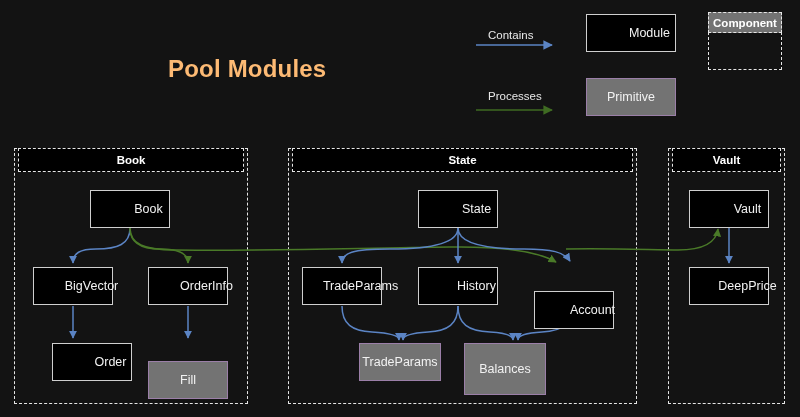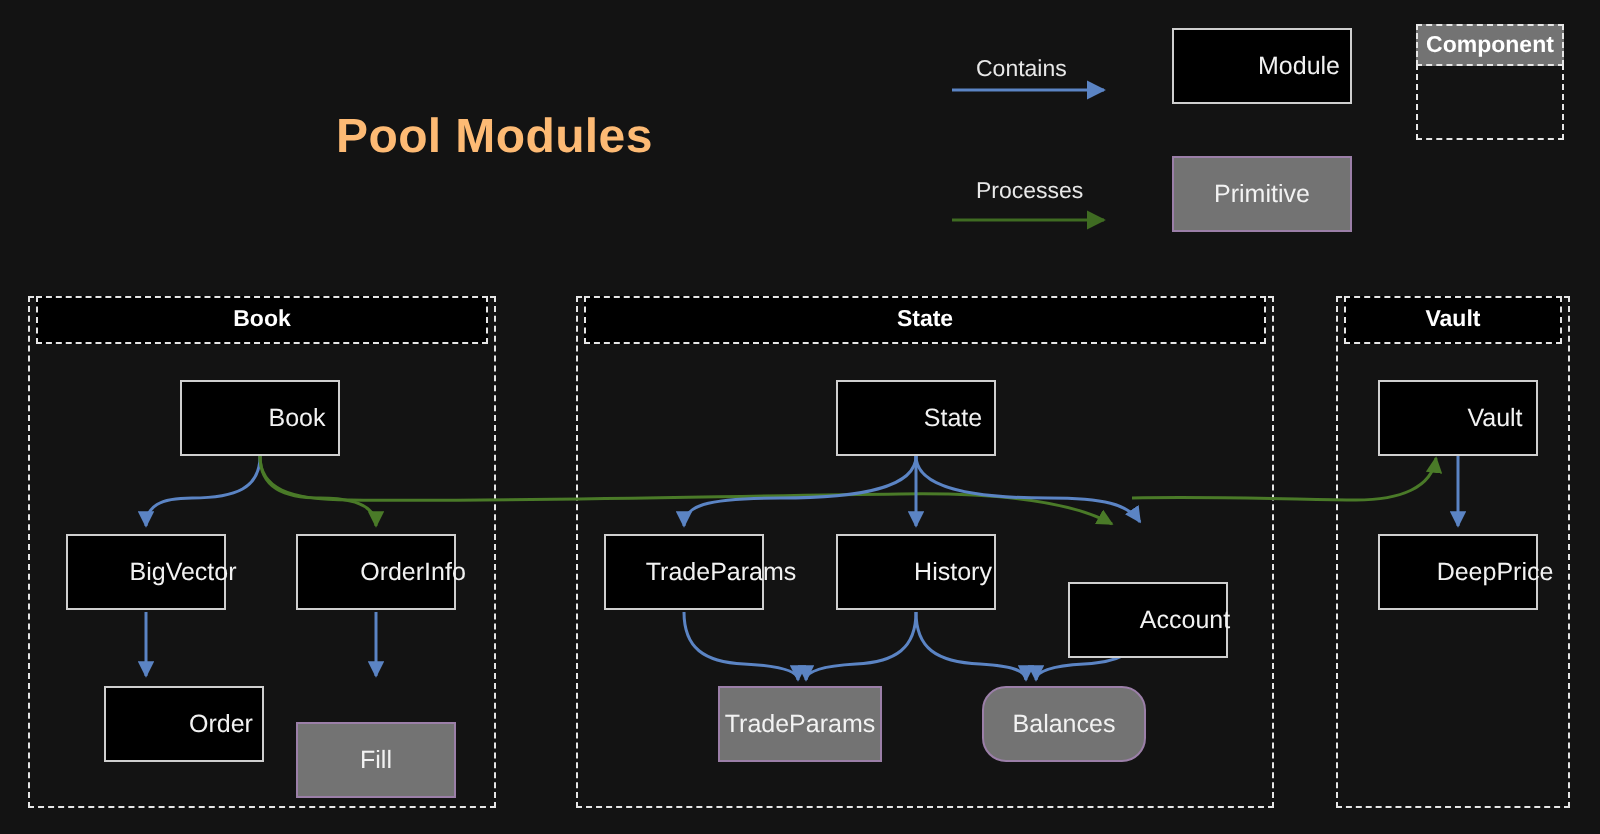--- a/index.html
+++ b/index.html
@@ -197,18 +197,18 @@
   <div class="node module" style="left:33px; top:267px; width:80px; height:38px;">BigVector</div>
   <div class="node module" style="left:148px; top:267px; width:80px; height:38px;">OrderInfo</div>
   <div class="node module" style="left:33px; top:343px; width:80px; height:38px;margin-left:19px;">Order</div>
   <div class="node primitive" style="left:148px; top:361px; width:80px; height:38px;">Fill</div>
 
   <div class="node module" style="left:418px; top:190px; width:80px; height:38px;">State</div>
   <div class="node module" style="left:302px; top:267px; width:80px; height:38px;">TradeParams</div>
   <div class="node module" style="left:418px; top:267px; width:80px; height:38px;">History</div>
   <div class="node module" style="left:534px; top:267px; width:80px; height:38px;margin-top:24px;">Account</div>
   <div class="node primitive" style="left:359px; top:343px; width:82px; height:38px;">TradeParams</div>
-  <div class="node primitive" style="left:491px; top:343px; width:82px; height:38px;border-radius:12px;">Balances</div>
+  <div class="node primitive" style="left:464px; top:343px; width:82px; height:52px;">Balances</div>
 
   <div class="node module" style="left:689px; top:190px; width:80px; height:38px;">Vault</div>
   <div class="node module" style="left:689px; top:267px; width:80px; height:38px;">DeepPrice</div>
 
 </div>
 
 </body></html>

